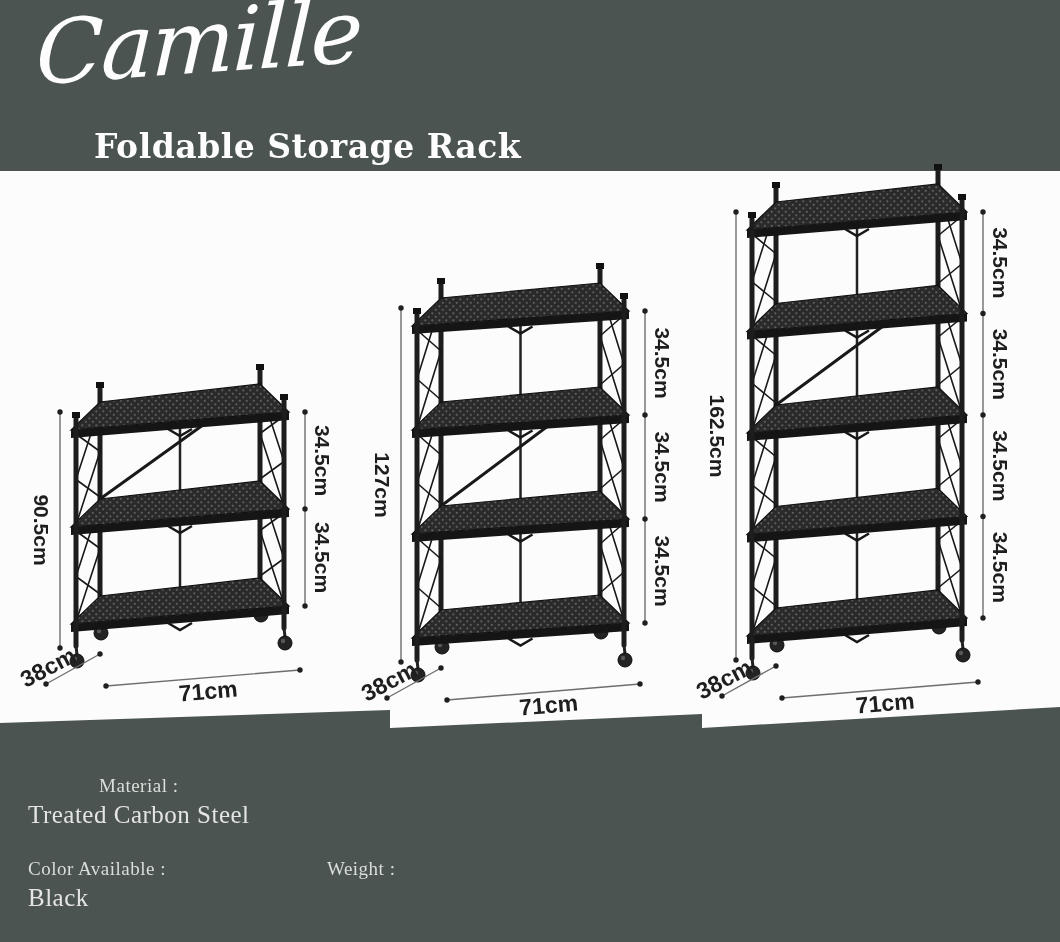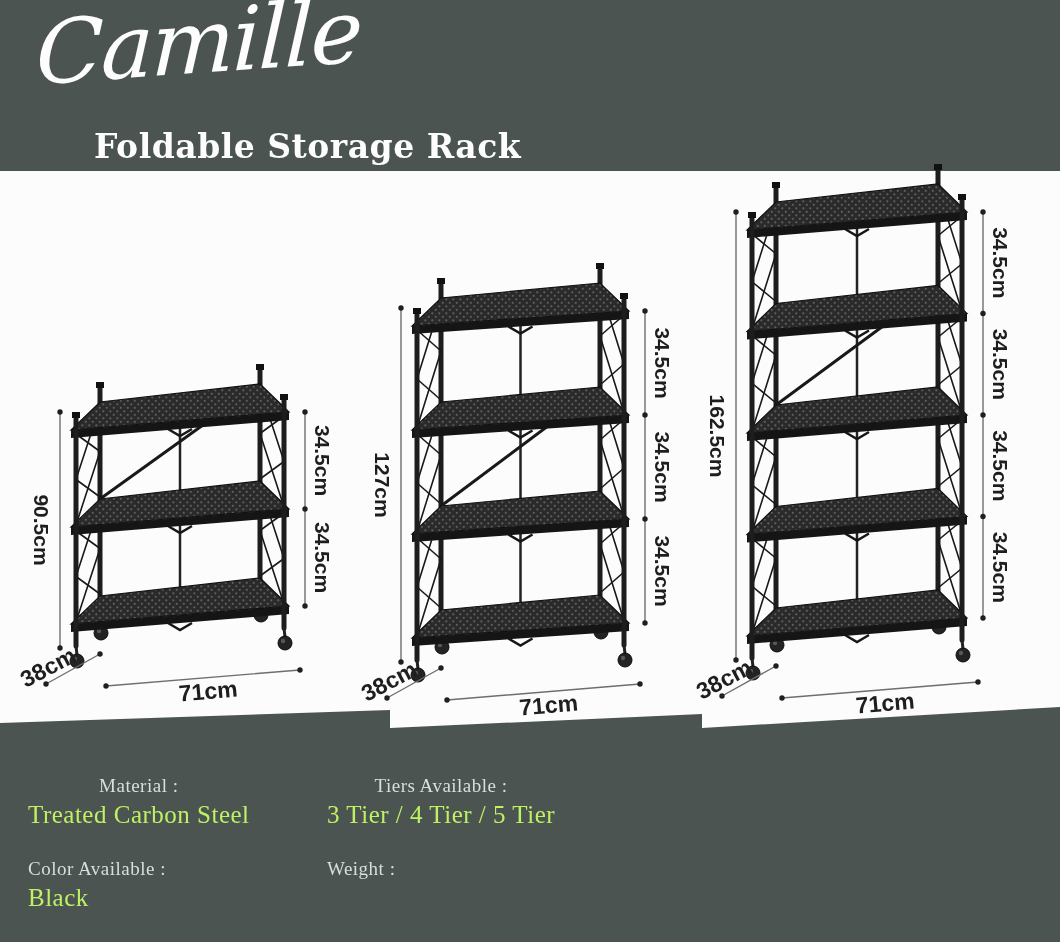--- a/index.html
+++ b/index.html
@@ -36,21 +36,21 @@
     background:var(--band-bg,#4b5450);
     clip-path:polygon(0px 723px,390px 710px,390px 728px,702px 714px,702px 728px,1060px 707px,1060px 942px,0px 942px);
   }
   .spec{position:absolute;}
   .spec-label{
     font-family:"Liberation Serif",serif;font-size:19px;
     color:#d9dfdb;letter-spacing:.5px;text-align:center;
   }
   .spec-value{
     font-family:"Liberation Serif",serif;font-size:25px;
-    color:#bef264;letter-spacing:.5px;margin-top:4px;
+    color:#e5e5e5;letter-spacing:.5px;margin-top:4px;
   }
   .spec.pos-material{left:28px;top:775px;}
   .spec.pos-tiers{left:327px;top:775px;}
   .spec.pos-color{left:28px;top:858px;}
   .spec.pos-weight{left:327px;top:858px;}
   
   .racks-svg{position:absolute;left:0;top:0;pointer-events:none;}
 </style>
 </head>
 <body>
@@ -59,24 +59,20 @@
 
   <header class="banner">
     <div class="script-title">Camille</div>
     <div class="sub-title">Foldable Storage Rack</div>
   </header>
 
   <footer class="spec-band">
     <div class="spec pos-material">
       <div class="spec-label">Material :</div>
       <div class="spec-value">Treated Carbon Steel</div>
-    </div>
-    <div class="spec pos-tiers">
-      <div class="spec-label">Tiers Available :</div>
-      <div class="spec-value">3 Tier / 4 Tier / 5 Tier</div>
     </div>
     <div class="spec pos-color">
       <div class="spec-label">Color Available :</div>
       <div class="spec-value">Black</div>
     </div>
     <div class="spec pos-weight">
       <div class="spec-label">Weight :</div>
     </div>
   </footer>
 

